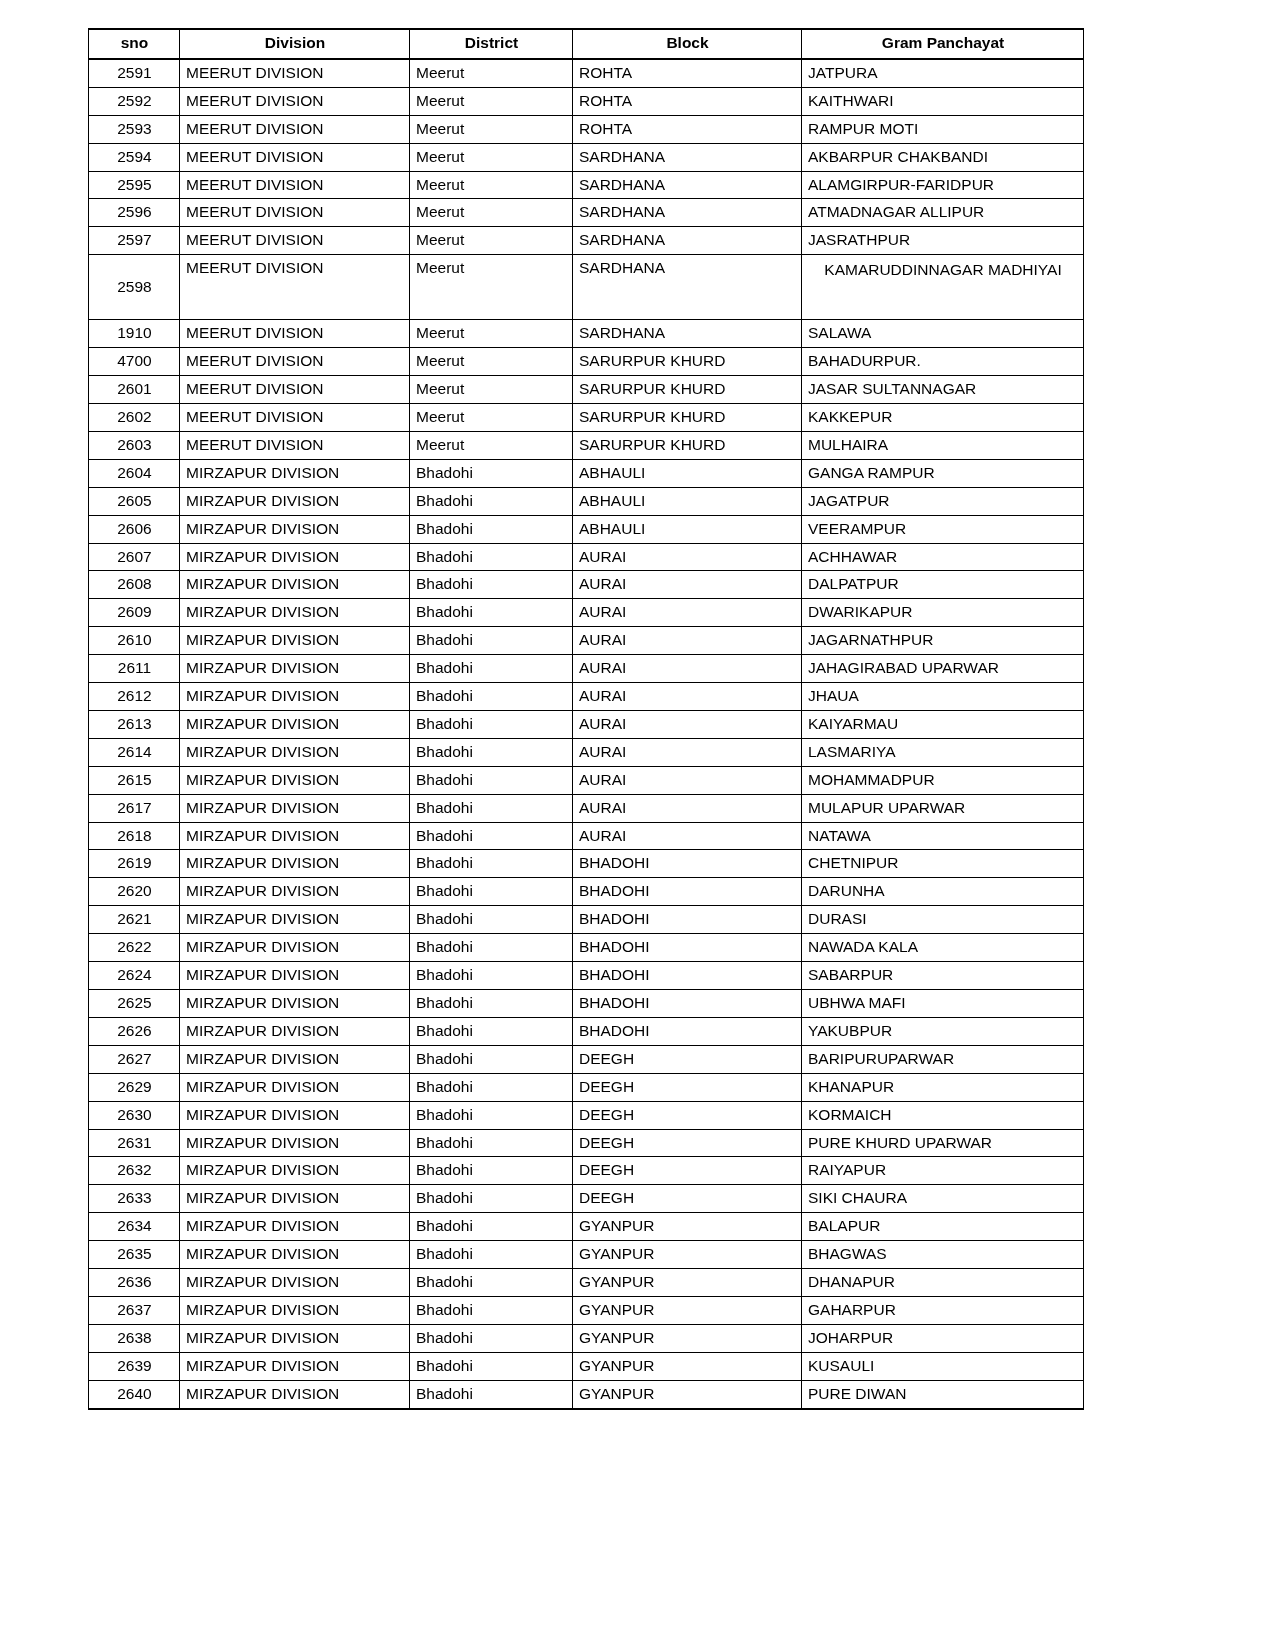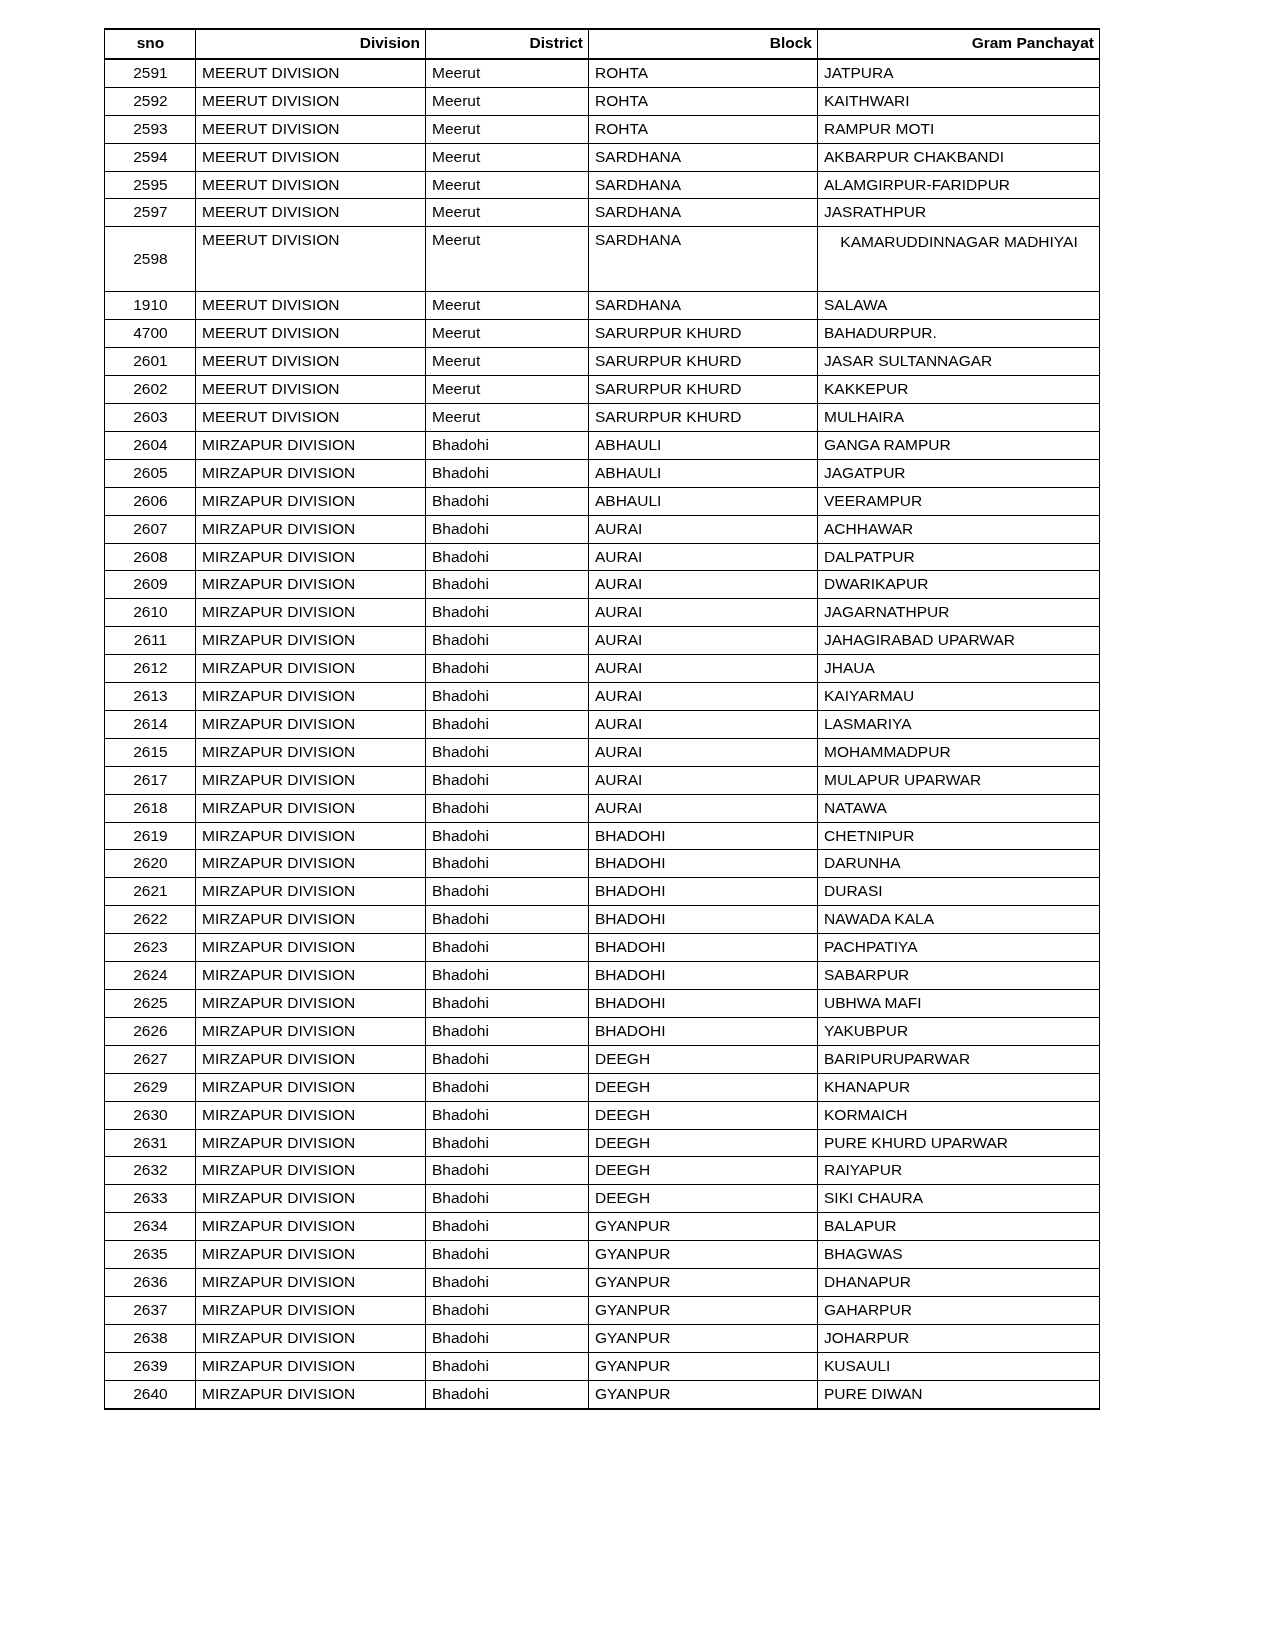--- a/index.html
+++ b/index.html
@@ -15,21 +15,21 @@
     -webkit-font-smoothing: antialiased;
   }
   .page {
     position: relative;
     width: 1275px;
     height: 1651px;
     box-sizing: border-box;
   }
   .table-wrap {
     position: absolute;
-    left: 104px;
+    left: 88px;
     top: 28px;
     width: 995px;
   }
   table.gp-table {
     border-collapse: collapse;
     table-layout: fixed;
     width: 995px;
     font-size: 15.5px;
     line-height: 1.22;
   }
@@ -52,21 +52,21 @@
     font-size: 15.5px;
     border-top: 2px solid #000;
     border-bottom: 2px solid #000;
     padding-top: 4px;
     padding-bottom: 5px;
   }
   table.gp-table thead th.th-sno {
     text-align: center;
   }
   table.gp-table thead th.th-left {
-    text-align: right;
+    text-align: center;
   }
   table.gp-table td.cell-sno {
     text-align: center;
   }
   table.gp-table td.cell-text {
     text-align: left;
   }
   
   table.gp-table tr.tall td {
     height: 56px;
@@ -135,20 +135,27 @@
             <td class="cell-text cell-gp">AKBARPUR CHAKBANDI</td>
           </tr>
           <tr>
             <td class="cell-sno">2595</td>
             <td class="cell-text cell-division">MEERUT DIVISION</td>
             <td class="cell-text cell-district">Meerut</td>
             <td class="cell-text cell-block">SARDHANA</td>
             <td class="cell-text cell-gp">ALAMGIRPUR-FARIDPUR</td>
           </tr>
           <tr>
+            <td class="cell-sno">2596</td>
+            <td class="cell-text cell-division">MEERUT DIVISION</td>
+            <td class="cell-text cell-district">Meerut</td>
+            <td class="cell-text cell-block">SARDHANA</td>
+            <td class="cell-text cell-gp">ATMADNAGAR ALLIPUR</td>
+          </tr>
+          <tr>
             <td class="cell-sno">2597</td>
             <td class="cell-text cell-division">MEERUT DIVISION</td>
             <td class="cell-text cell-district">Meerut</td>
             <td class="cell-text cell-block">SARDHANA</td>
             <td class="cell-text cell-gp">JASRATHPUR</td>
           </tr>
           <tr class="tall">
             <td class="cell-sno">2598</td>
             <td class="cell-text cell-division">MEERUT DIVISION</td>
             <td class="cell-text cell-district">Meerut</td>
@@ -308,27 +315,20 @@
             <td class="cell-text cell-district">Bhadohi</td>
             <td class="cell-text cell-block">BHADOHI</td>
             <td class="cell-text cell-gp">DURASI</td>
           </tr>
           <tr>
             <td class="cell-sno">2622</td>
             <td class="cell-text cell-division">MIRZAPUR DIVISION</td>
             <td class="cell-text cell-district">Bhadohi</td>
             <td class="cell-text cell-block">BHADOHI</td>
             <td class="cell-text cell-gp">NAWADA KALA</td>
-          </tr>
-          <tr>
-            <td class="cell-sno">2623</td>
-            <td class="cell-text cell-division">MIRZAPUR DIVISION</td>
-            <td class="cell-text cell-district">Bhadohi</td>
-            <td class="cell-text cell-block">BHADOHI</td>
-            <td class="cell-text cell-gp">PACHPATIYA</td>
           </tr>
           <tr>
             <td class="cell-sno">2624</td>
             <td class="cell-text cell-division">MIRZAPUR DIVISION</td>
             <td class="cell-text cell-district">Bhadohi</td>
             <td class="cell-text cell-block">BHADOHI</td>
             <td class="cell-text cell-gp">SABARPUR</td>
           </tr>
           <tr>
             <td class="cell-sno">2625</td>

